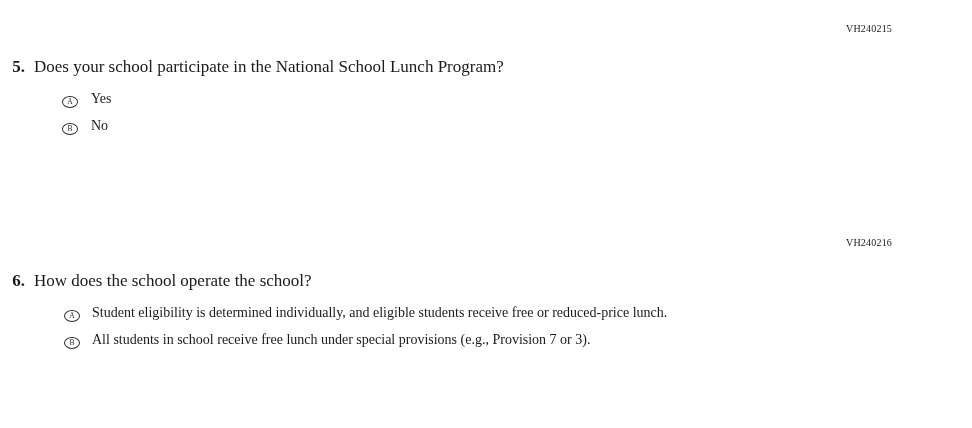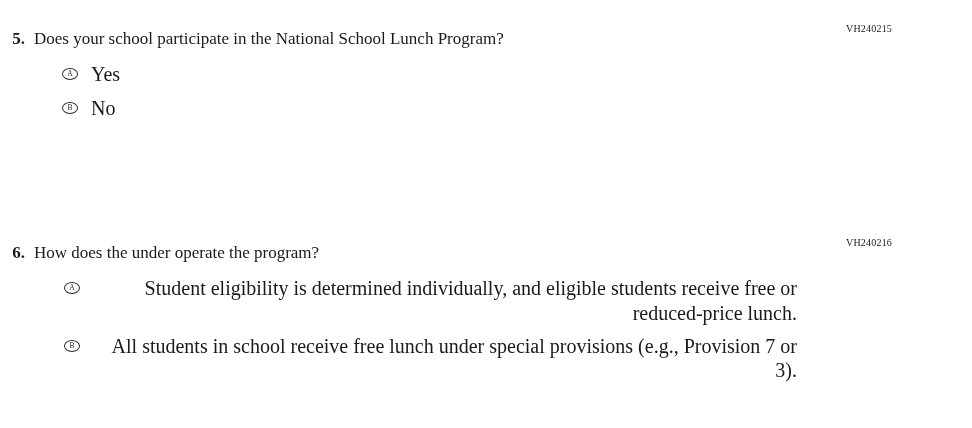--- a/index.html
+++ b/index.html
@@ -39,20 +39,21 @@
     width: 34px;
     text-align: right;
     padding-right: 9px;
     box-sizing: border-box;
     flex: 0 0 auto;
   }
 
   .q-text {
     font-size: 17px;
     line-height: 1.25;
+    margin-top: 28px;
   }
 
   .options {
     margin-top: 13px;
   }
 
   .option {
     display: flex;
     align-items: flex-start;
     margin-bottom: 9px;
@@ -76,21 +77,21 @@
     top: 50%;
     left: 50%;
     transform: translate(-50%, -50%);
     font-size: 7.5px;
     line-height: 1;
     font-family: "Liberation Serif", serif;
     color: #2b2b2b;
   }
 
   .option-text {
-    font-size: 20px;
+    font-size: 14px;
     line-height: 1.22;
     max-width: 700px;
   }
 
   .q5 .option-text {
     max-width: 700px;
   }
 
   .q6 .option-text {
     max-width: 705px;
@@ -134,21 +135,21 @@
         </span>
         <span class="option-text">No</span>
       </div>
     </div>
   </div>
 
   <div class="question-block q6" style="top: 242px;">
     <div class="form-id" style="top: -5px; left: 846px; position: absolute; text-align: right;">VH240216</div>
     <div class="q-header">
       <span class="q-number">6.</span>
-      <span class="q-text">How does the under operate the program?</span>
+      <span class="q-text">How does the school operate the school?</span>
     </div>
     <div class="options">
       <div class="option">
         <span class="bubble">
           <span class="letter">A</span>
         </span>
         <span class="option-text">Student eligibility is determined individually, and eligible students receive free or reduced-price lunch.</span>
       </div>
       <div class="option">
         <span class="bubble">

